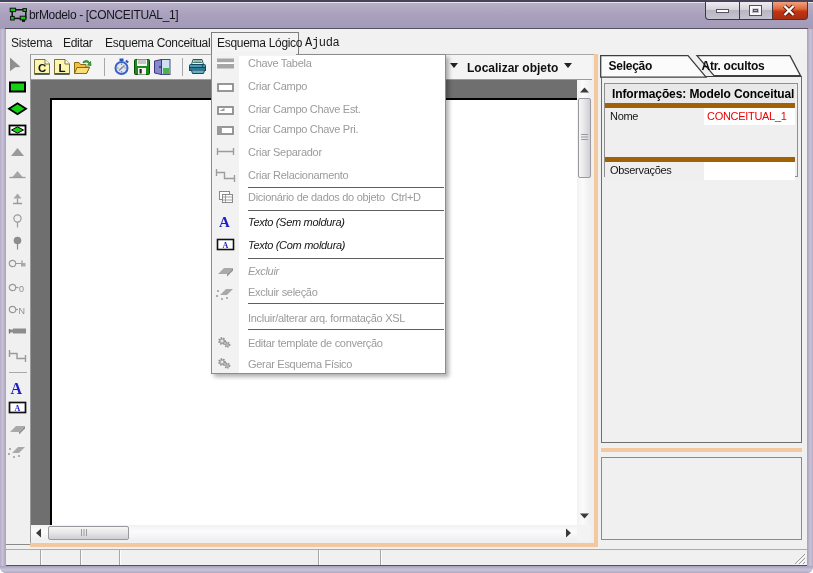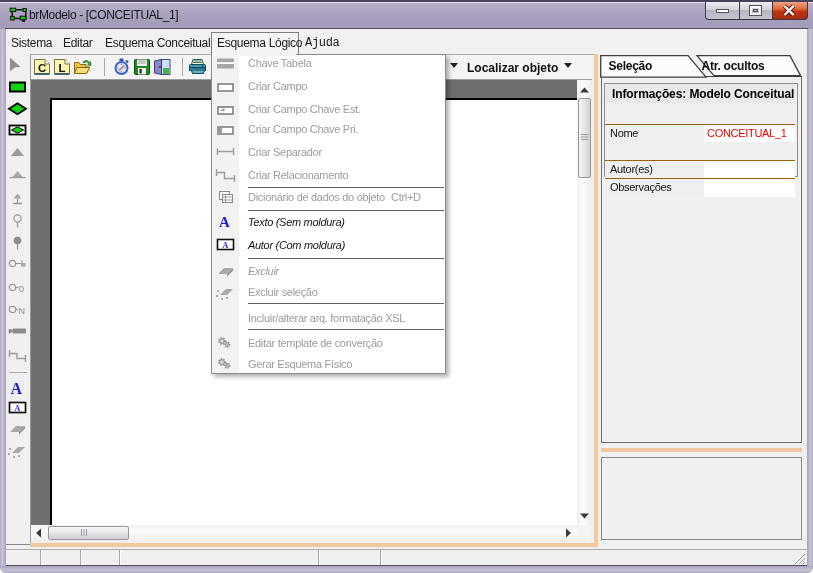--- a/index.html
+++ b/index.html
@@ -48,21 +48,21 @@
   .orange{background:#f3c89e;}
   #orangeV{left:594px;top:54px;width:4px;height:490px;}
   #orangeH{left:30px;top:543px;width:568px;height:4px;}
   
   #rpanel{left:598px;top:54px;width:209px;height:495px;background:#f0f0f0;}
   #box1{left:601px;top:76px;width:199px;height:365px;border:1px solid #6e6e6e;border-top:1px solid #3e3e3e;background:#f0f0f0;}
   #box2{left:601px;top:457px;width:199px;height:81px;border:1px solid #8a8a8a;background:#f0f0f0;}
   #orangeP{left:601px;top:448px;width:201px;height:4px;}
   
   #itable{left:604px;top:83px;width:192px;height:92px;border:1px solid #8f8f8f;background:#efefef;font-size:11px;letter-spacing:-0.3px;}
-  .trow{position:absolute;left:0;width:190px;height:17px;border-top:1px solid #a16207;margin-top:21px;}
+  .trow{position:absolute;left:0;width:190px;height:17px;border-top:5px solid #a16207;}
   .tlabel{position:absolute;left:5px;top:2px;color:#141414;}
   .tval{position:absolute;left:102px;top:2px;color:#ee0000;}
   
   #statusbar{left:6px;top:549px;width:801px;height:15px;background:#f0f0f0;border-top:1px solid #ababab;}
   .segd{top:550px;width:1px;height:15px;background:#a6a6a6;}
   .segl{top:550px;width:1px;height:15px;background:#fdfdfd;}
   
   #popup{left:211px;top:54px;width:233px;height:318px;background:#fff;border:1px solid #8c8c8c;box-shadow:3px 3px 4px rgba(0,0,0,0.3);}
   #gutter{left:212px;top:55px;width:27px;height:318px;background:#f2f2f2;}
   .pitem{left:248px;font-size:11px;letter-spacing:-0.3px;color:#9b9b9b;white-space:nowrap;}
@@ -214,25 +214,20 @@
   <div class="abs" id="itable">
     <div style="position:absolute;left:0;top:0;width:190px;height:19px;background:#e9e9e9;text-align:right;">
       <span style="position:absolute;left:7px;top:3px;font-weight:bold;font-size:12px;letter-spacing:-0.1px;color:#000;white-space:nowrap;">Informações: Modelo Conceitual</span>
     </div>
     <div class="trow" style="top:19px;">
       <div style="position:absolute;left:0;top:0;width:99px;height:17px;background:#efefef;"></div>
       <div style="position:absolute;left:99px;top:0;width:91px;height:17px;background:#fff;"></div>
       <span class="tlabel">Nome</span>
       <span class="tval">CONCEITUAL_1</span>
     </div>
-    <div class="trow" style="top:55px;">
-      <div style="position:absolute;left:0;top:0;width:99px;height:17px;background:#efefef;"></div>
-      <div style="position:absolute;left:99px;top:0;width:91px;height:17px;background:#fff;"></div>
-      <span class="tlabel">Autor(es)</span>
-    </div>
     <div class="trow" style="top:73px;">
       <div style="position:absolute;left:0;top:0;width:99px;height:18px;background:#efefef;"></div>
       <div style="position:absolute;left:99px;top:0;width:91px;height:18px;background:#fff;"></div>
       <span class="tlabel">Observações</span>
     </div>
   </div>
 
   <div class="abs" id="statusbar"></div>
   <div class="abs segd" style="left:40px;"></div>
 <div class="abs segl" style="left:41px;"></div>
@@ -259,21 +254,21 @@
     <div class="abs pitem" style="top:80px;">Criar Campo</div>
     <div class="abs pitem" style="top:103px;">Criar Campo Chave Est.</div>
     <div class="abs pitem" style="top:123px;">Criar Campo Chave Pri.</div>
     <div class="abs pitem" style="top:146px;">Criar Separador</div>
     <div class="abs pitem" style="top:169px;">Criar Relacionamento</div>
     <div class="abs psep" style="top:187px;"></div>
     <div class="abs pitem" style="top:191px;text-align:center;">Dicionário de dados do objeto</div>
     <div class="abs pitem" style="top:191px;left:391px;">Ctrl+D</div>
     <div class="abs psep" style="top:210px;"></div>
     <div class="abs pitem on" style="top:216px;">Texto (Sem moldura)</div>
-    <div class="abs pitem on" style="top:239px;">Autor (Com moldura)</div>
+    <div class="abs pitem on" style="top:239px;">Texto (Com moldura)</div>
     <div class="abs psep" style="top:258px;"></div>
     <div class="abs pitem" style="top:265px;font-style:italic;">Excluir</div>
     <div class="abs pitem" style="top:286px;">Excluir seleção</div>
     <div class="abs psep" style="top:303px;"></div>
     <div class="abs pitem" style="top:312px;">Incluir/alterar arq. formatação XSL</div>
     <div class="abs psep" style="top:329px;"></div>
     <div class="abs pitem" style="top:337px;">Editar template de converção</div>
     <div class="abs pitem" style="top:358px;">Gerar Esquema Físico</div>
     <svg class="abs" style="left:213px;top:55px;" width="30" height="318" viewBox="0 0 30 318">
 

